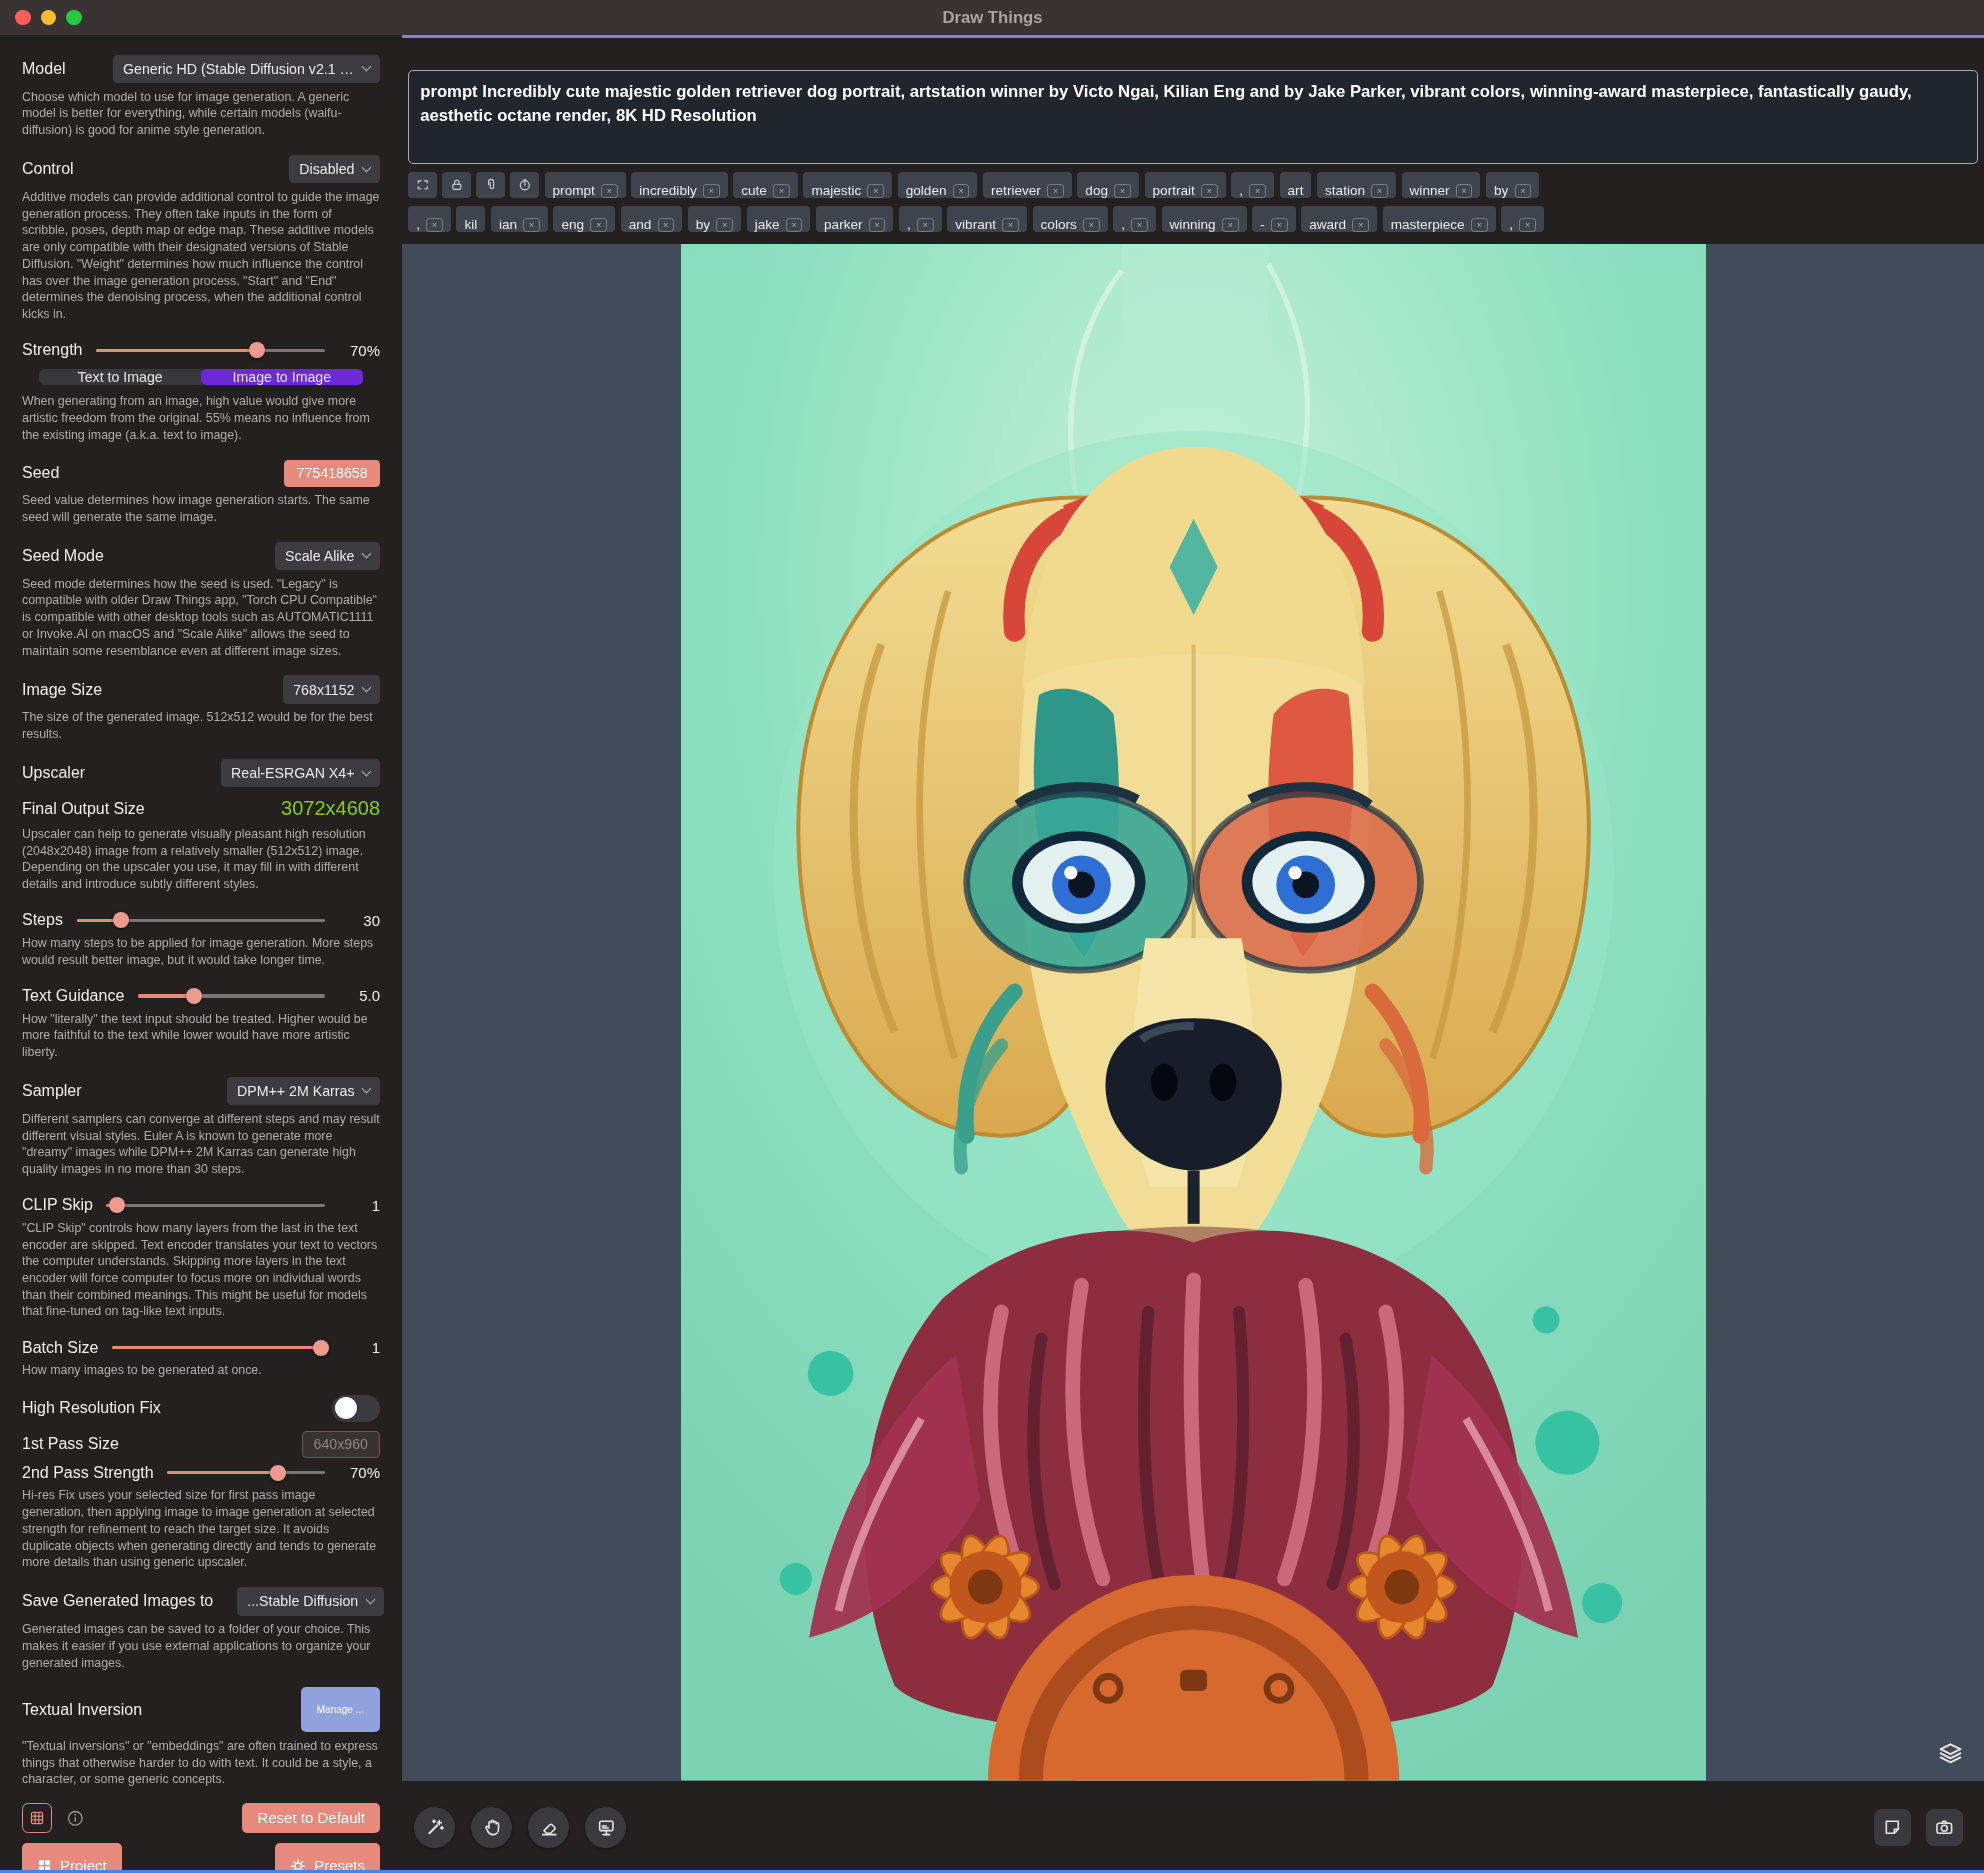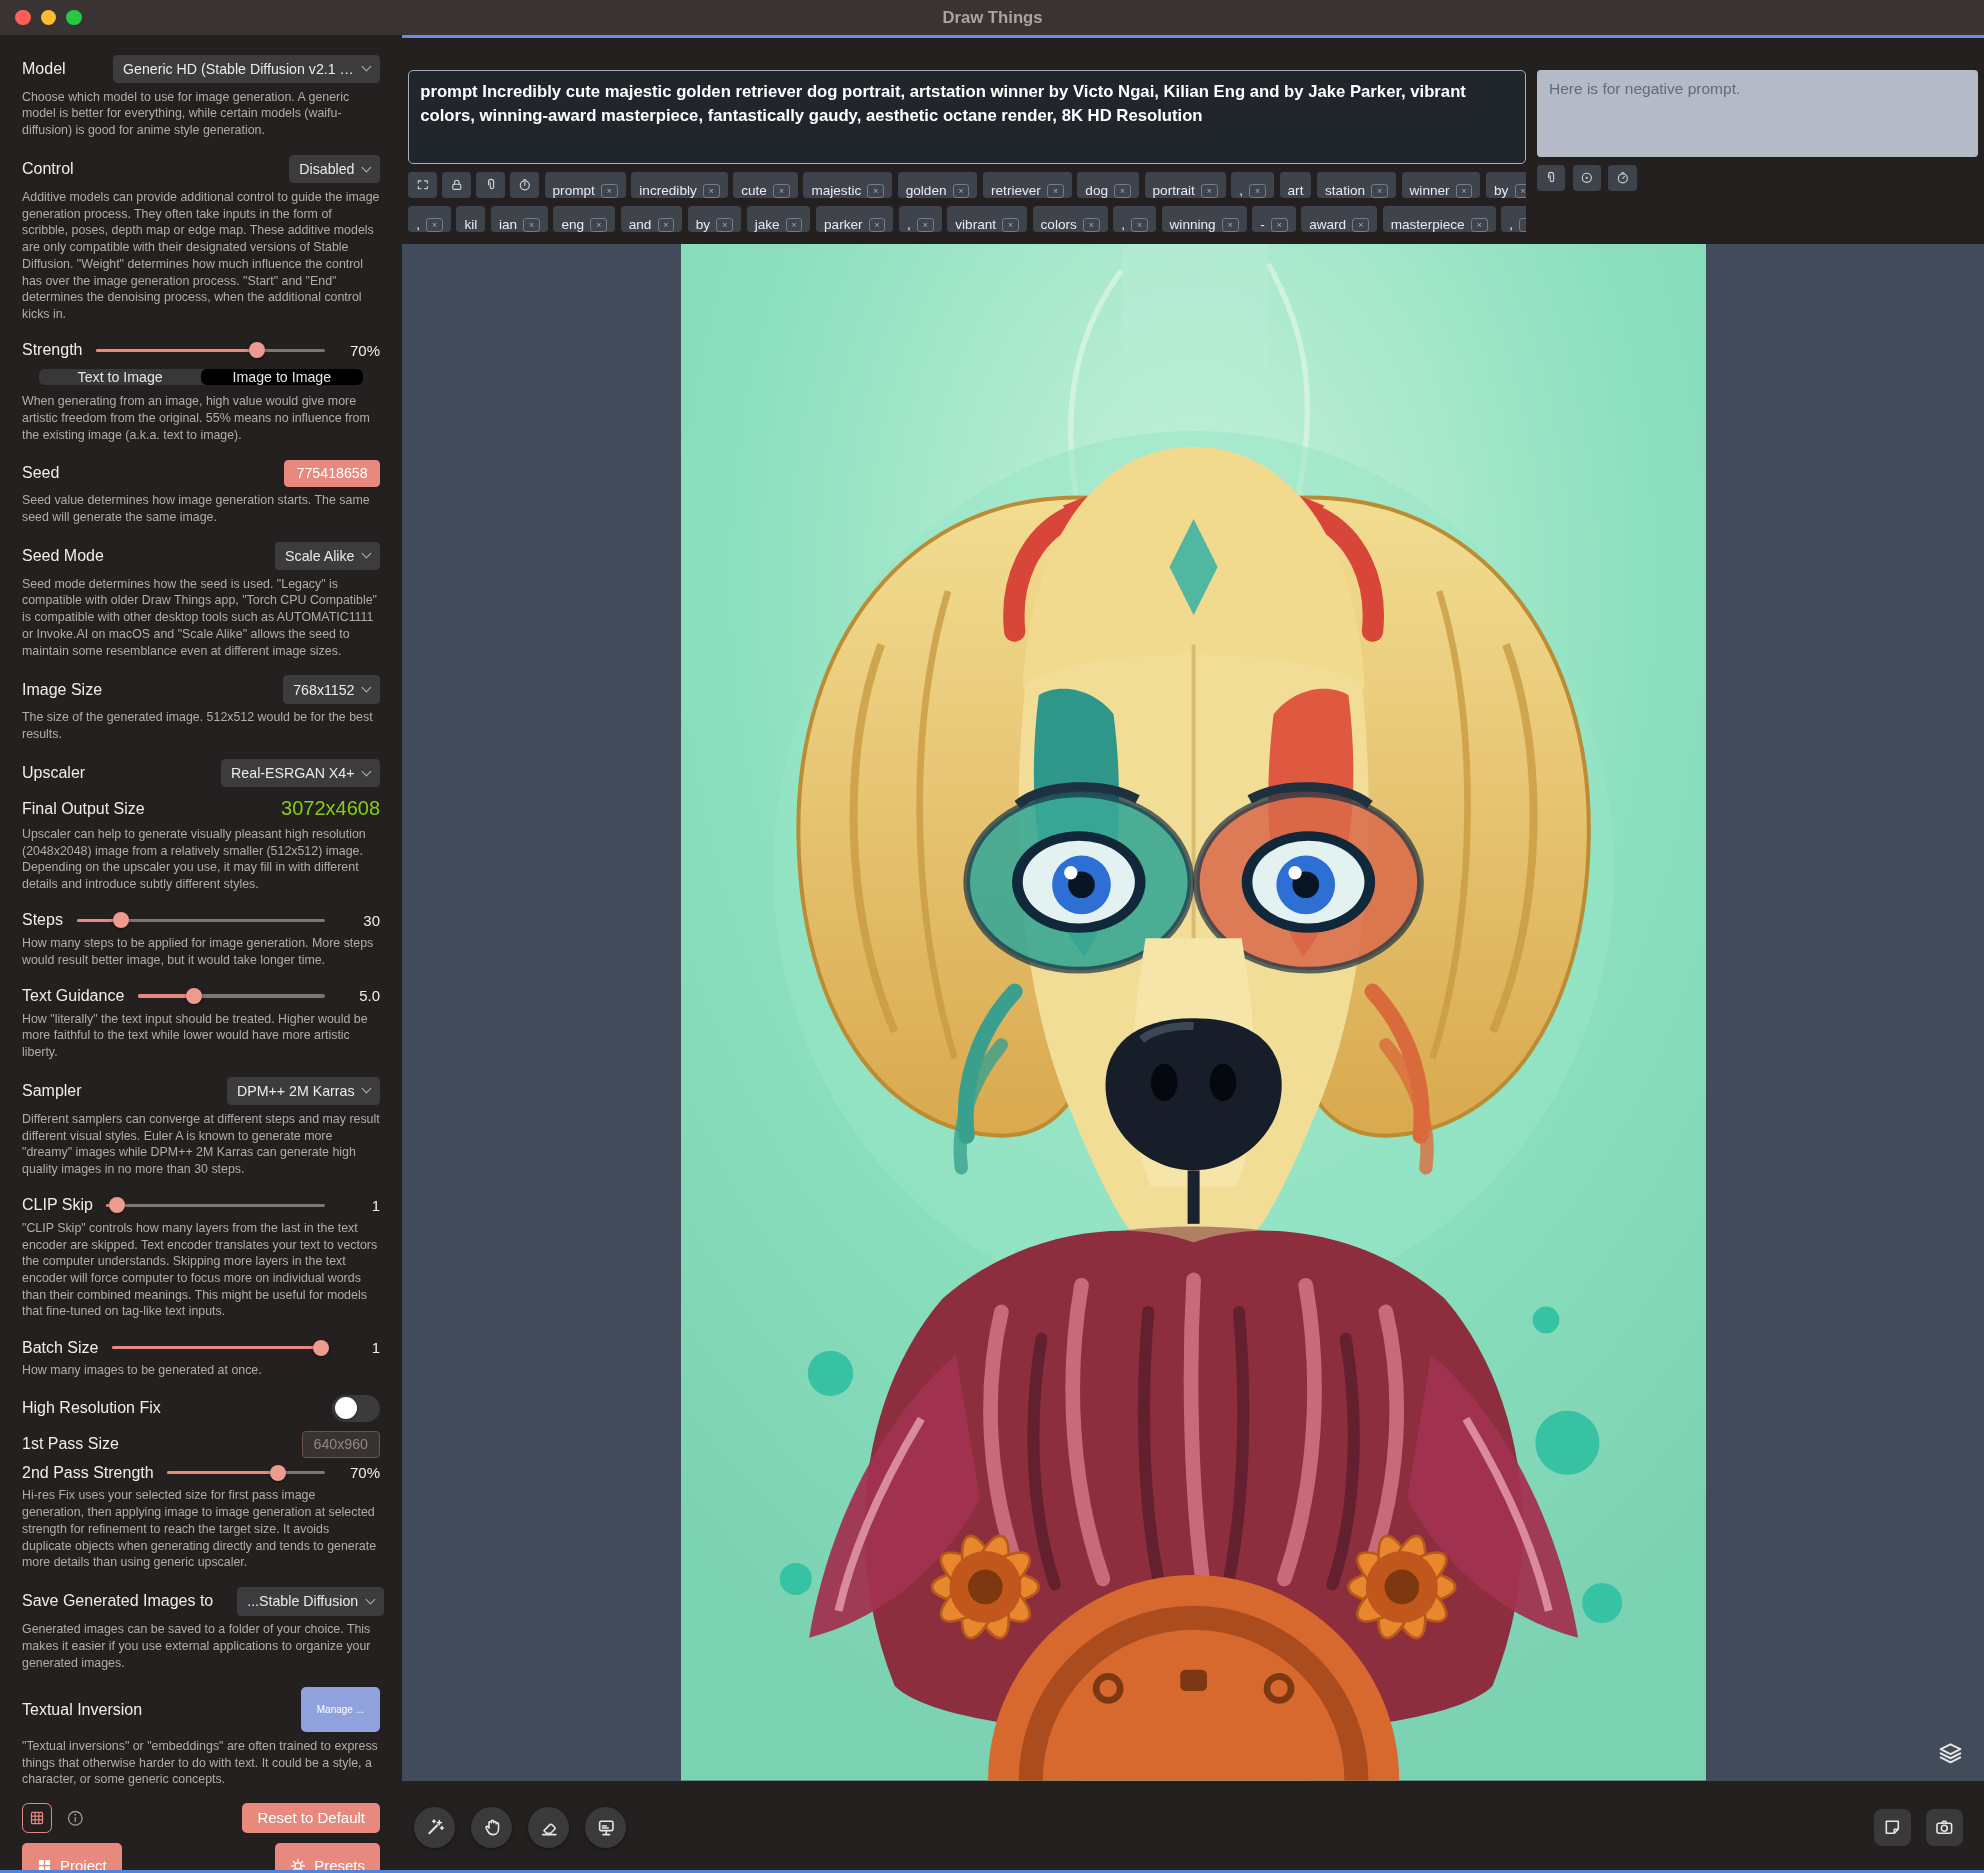--- a/index.html
+++ b/index.html
@@ -20,21 +20,21 @@
   .dd{background:#3c3c3e;border-radius:4.3px;height:28.5px;display:inline-flex;align-items:center;gap:8.7px;padding:0 10px;font-size:14.2px;color:#eceae8;max-width:267px;cursor:default}
   .dd .txt{white-space:nowrap;overflow:hidden;text-overflow:ellipsis}
   .chev{width:6.8px;height:6.8px;border-right:1.9px solid #b7b4b2;border-bottom:1.9px solid #b7b4b2;transform:rotate(45deg);flex:none;margin-top:-4.3px}
   .srow{display:flex;align-items:center;margin-top:6.2px}
   .slider{flex:1;height:3.1px;background:#7c7775;border-radius:1.9px;margin:0 13.6px;position:relative}
   .sfill{height:100%;background:#e8897e;border-radius:1.9px;position:relative}
   .knob{position:absolute;right:-8px;top:50%;transform:translateY(-50%);width:16px;height:16px;border-radius:50%;background:#ee9a8e;box-shadow:0 1.2px 3.1px rgba(0,0,0,.5)}
   .sval{font-size:15px;min-width:41px;text-align:right;color:#f0eeec}
   .seg{display:flex;background:#38383a;border-radius:5.6px;margin:10px 17.3px 2.5px;height:30px}
   .seg-opt{flex:1;display:flex;align-items:center;justify-content:center;font-size:14.2px;color:#e8e6e4;border-radius:5.6px}
-  .seg-opt.sel{background:#000000}
+  .seg-opt.sel{background:#6d28d9}
   .badge{background:#e8897e;color:#fff;border-radius:4.3px;height:27px;display:inline-flex;align-items:center;padding:0 12.4px;font-size:14.2px}
   .btn-blue{background:#8fa2de;color:#fff;border-radius:5px;height:45px;padding:0 16px;display:inline-flex;align-items:center;font-size:10px}
   .ghost{background:#383233;border:0.6px solid rgba(232,137,126,.35);color:#8d8684;border-radius:4.3px;height:27px;display:inline-flex;align-items:center;padding:0 11px;font-size:14.2px}
   .toggle{width:48px;height:27px;border-radius:13.6px;background:#3b3b3d;position:relative;flex:none}
   .tknob{position:absolute;left:2.5px;top:2.5px;width:22px;height:22px;border-radius:50%;background:#fff;box-shadow:0 0.6px 2.5px rgba(0,0,0,.4)}
   .finalval{font-size:20px;color:#84cc16}
   .icon-outline-btn{width:30px;height:30px;border:1.2px solid #e8897e;border-radius:6.2px;display:flex;align-items:center;justify-content:center;background:transparent}
   .btn-salmon{background:#e8897e;color:#fff;border:none;border-radius:5px;height:46px;padding:0 15px;display:inline-flex;align-items:center;gap:8px;font-size:15px;font-family:inherit}
   .bottom-row{margin-top:auto;display:flex;align-items:center;justify-content:space-between;padding-top:10px}
   
@@ -435,43 +435,20 @@
               <span class="chip">
                 <span>masterpiece</span>
                 <span class="chip-del">×</span>
               </span>
               <span class="chip">
                 <span>,</span>
                 <span class="chip-del">×</span>
               </span>
             </div>
         </div>
-        <div class="neg-col">
-          <textarea class="negative" spellcheck="false" placeholder="Here is for negative prompt." style=""></textarea>
-          <div class="neg-icons">
-            <span class="iconchip">
-                <svg width="13.6" height="13.6" viewBox="0 0 24 24" class="mini-ic">
-                  <path d="M8 12 V7 a4.5 4.5 0 0 1 9 0 v9 a3 3 0 0 1 -6 0 V8"></path>
-                </svg>
-              </span>
-            <span class="iconchip">
-                <svg width="13.6" height="13.6" viewBox="0 0 24 24" class="mini-ic">
-                  <circle cx="12" cy="12" r="8"></circle>
-                  <circle cx="12" cy="12" r="2" fill="#cfd3da" stroke="none"></circle>
-                </svg>
-              </span>
-            <span class="iconchip">
-                <svg width="13.6" height="13.6" viewBox="0 0 24 24" class="mini-ic">
-                  <circle cx="12" cy="13" r="8"></circle>
-                  <path d="M12 13 L15 10"></path>
-                  <path d="M10 3 h4"></path>
-                </svg>
-              </span>
-          </div>
-        </div>
       </div>
 
       <div class="canvas">
         <div class="artwork">
           <svg viewBox="0 0 768 1151" width="100%" height="100%" preserveAspectRatio="none">
             <defs>
               <radialGradient id="bgG" cx="50%" cy="22%" r="80%">
                 <stop offset="0%" stop-color="#c9f2db"></stop>
                   <stop offset="55%" stop-color="#8ce0bf"></stop>
                   <stop offset="100%" stop-color="#7bd2b2"></stop>

